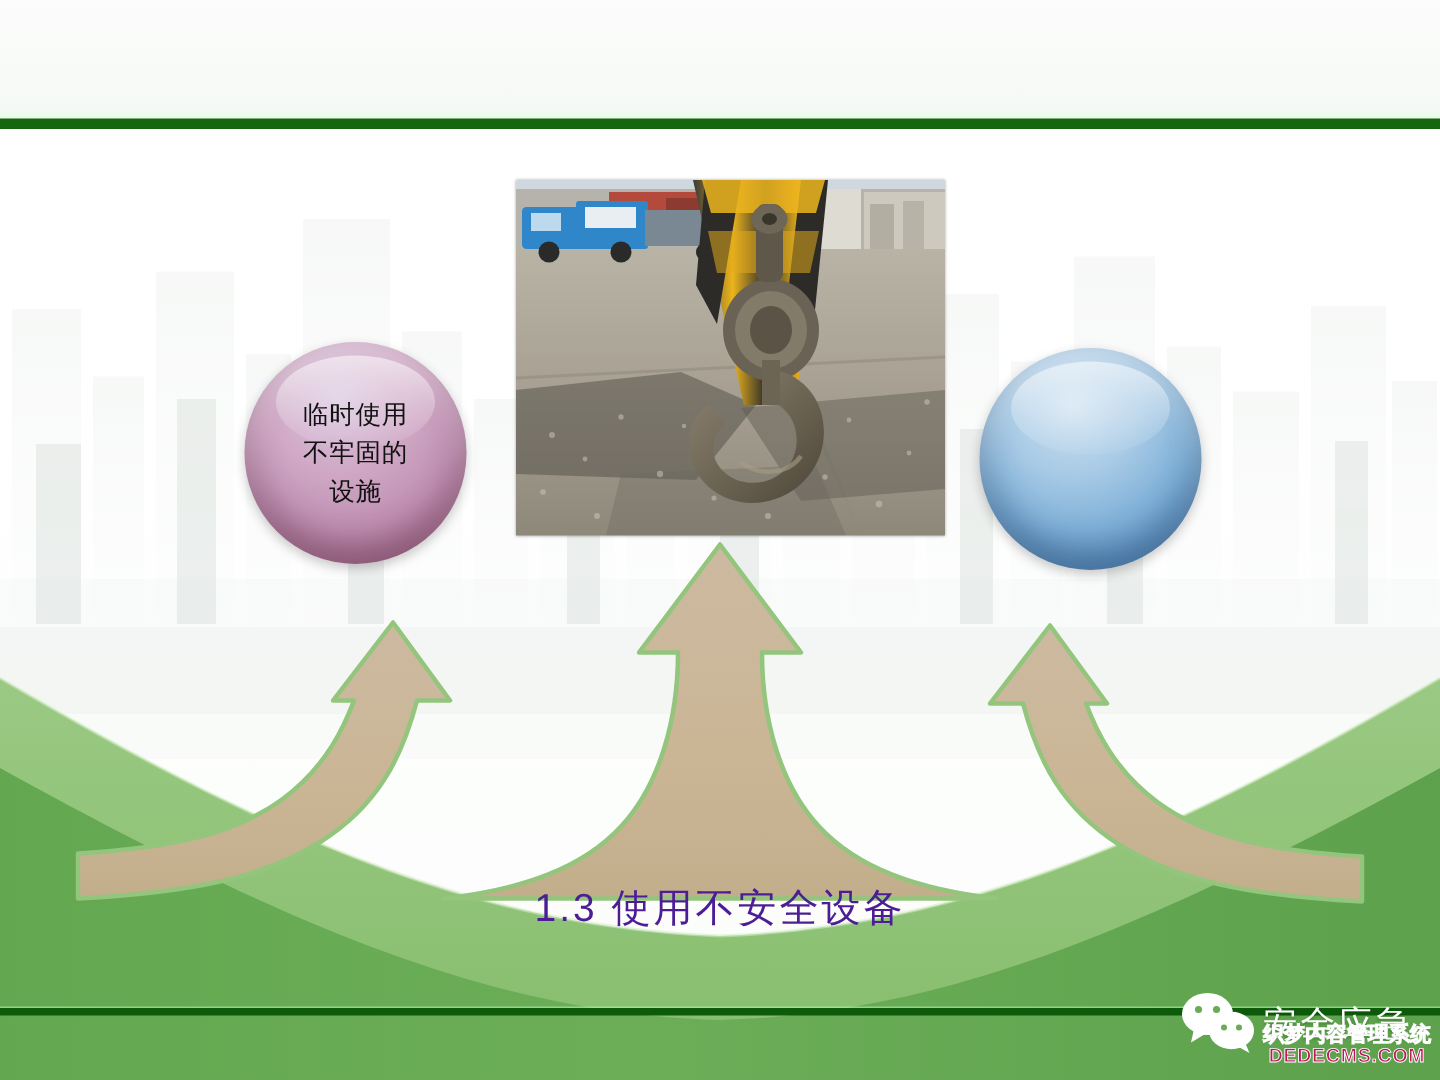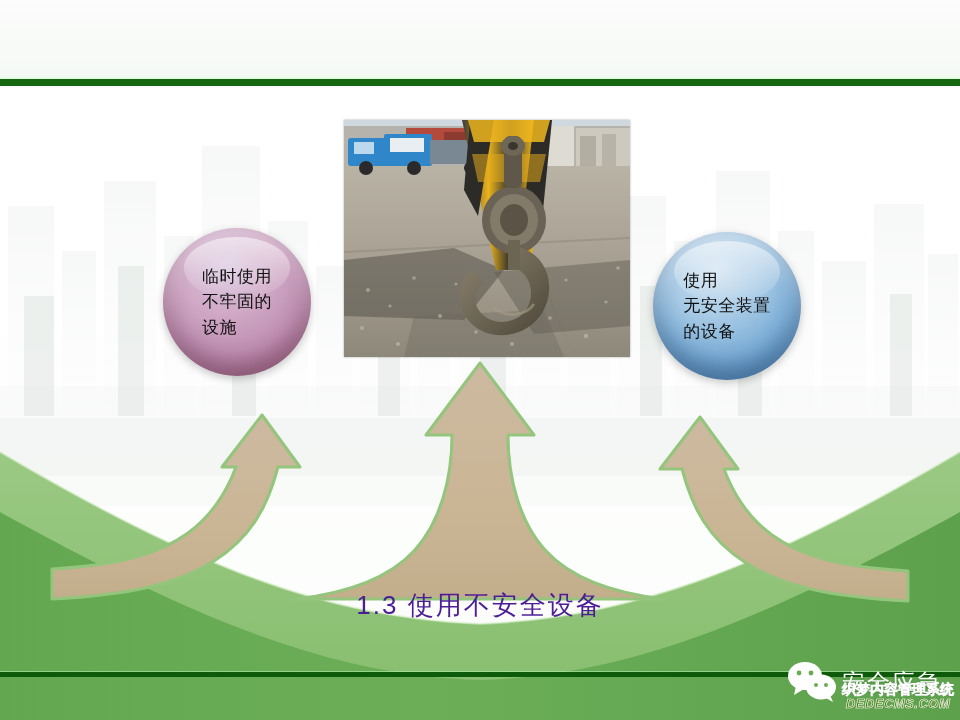--- a/index.html
+++ b/index.html
@@ -89,20 +89,21 @@
   }
   .photo svg { display:block; width:100%; height:100%; }
 
   
   .sphere {
     position: absolute;
     border-radius: 50%;
     display: flex;
     align-items: center;
     justify-content: center;
+    text-align: center;
     box-sizing: border-box;
   }
   .sphere .sph-text {
     position: relative;
     z-index: 3;
     font-size: 17px;
     line-height: 1.5;
     color: #111111;
     white-space: pre-line;
     letter-spacing: 0.5px;
@@ -177,26 +178,25 @@
     font-size: 14px;
     font-weight: bold;
     color: #0f172a;
     letter-spacing: 0px;
     -webkit-text-stroke: 0.6px #ffffff;
     display: block;
   }
   .wm-en {
     font-size: 13px;
     font-weight: bold;
-    color: #4d7c0f;
+    color: #be185d;
     letter-spacing: 0.5px;
     -webkit-text-stroke: 0.6px #ffffff;
     display: block;
     margin-top: 1px;
-    font-style: italic;
   }
 </style>
 </head>
 <body>
 
 <div id="slide">
 
   <div class="bg-city">
     <svg viewBox="0 0 960 634" preserveAspectRatio="none" aria-hidden="true">
       <defs>
@@ -415,23 +415,20 @@
 
   <div class="sphere" id="sphere-left">
     <div class="gloss"></div>
     <div class="sph-text">临时使用
 不牢固的
 设施</div>
   </div>
 
   <div class="sphere" id="sphere-right">
     <div class="gloss"></div>
-    <div class="sph-text">使用
-无安全装置
-的设备</div>
   </div>
 
   <div class="section-title">1.3 使用不安全设备</div>
 
   <div class="bottom-thin"></div>
   <div class="bottom-rule"></div>
 
   <div class="wechat-block">
     <span class="wechat-icon">
       <svg viewBox="0 0 54 46" aria-hidden="true">

